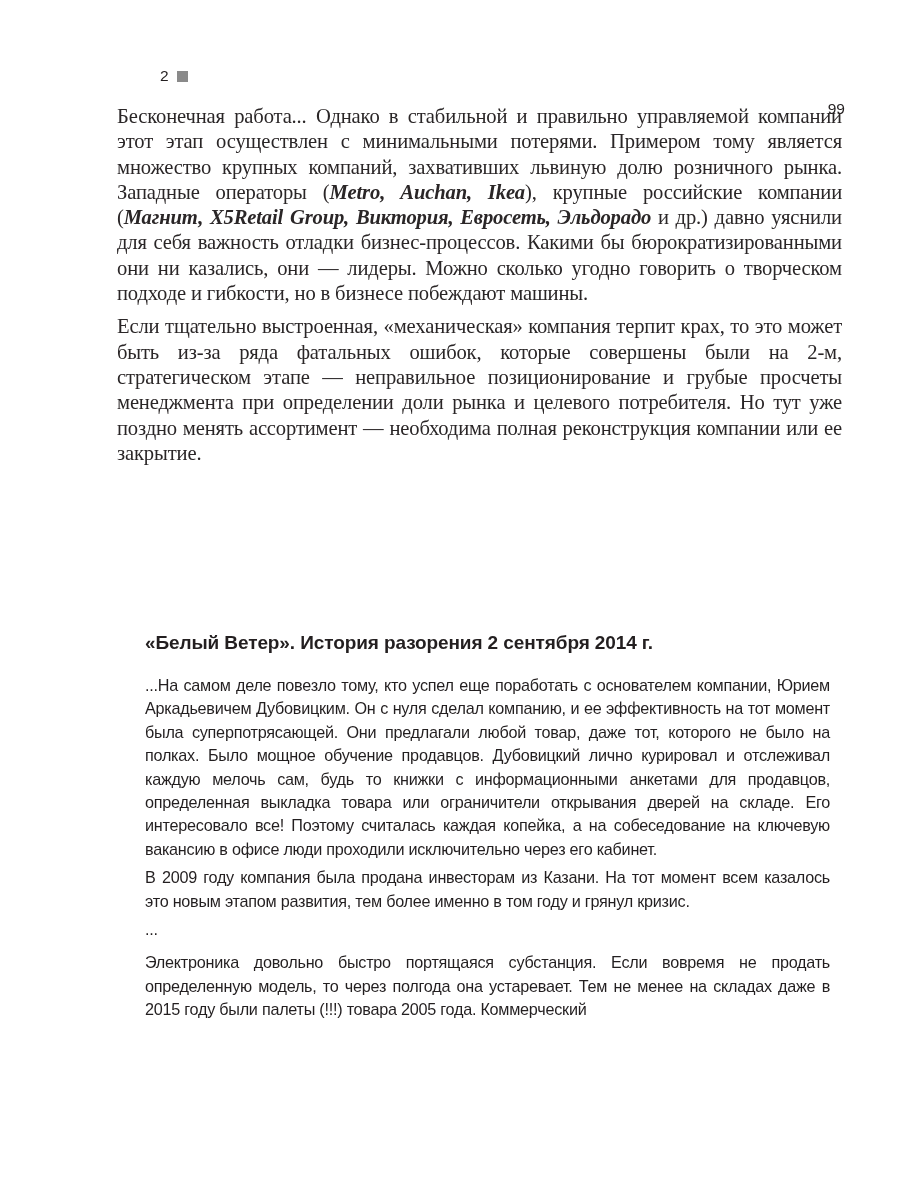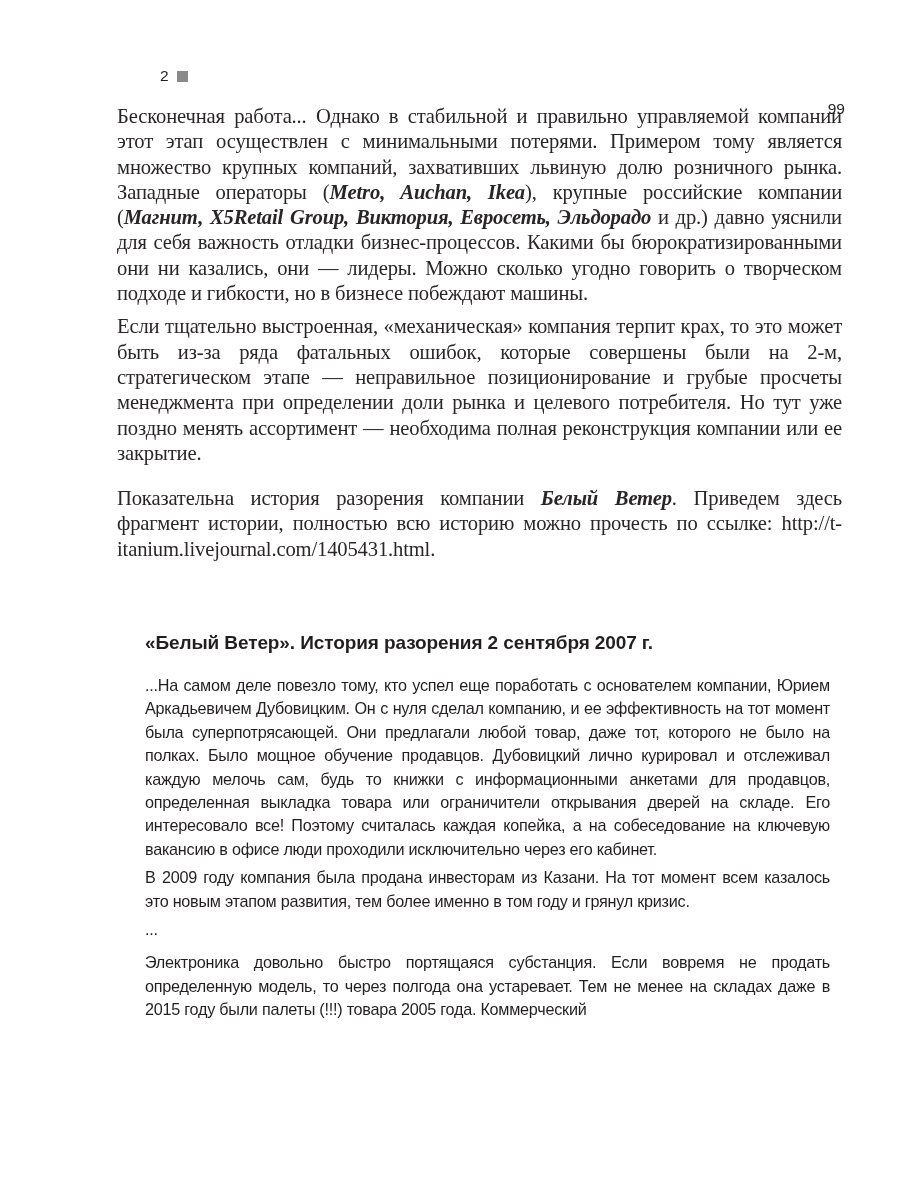--- a/index.html
+++ b/index.html
@@ -44,24 +44,23 @@
 
   <div class="running-head">
     <span class="chapter-num">2</span>
     <span class="marker"></span>
     <span class="page-num">99</span>
   </div>
 
   <div class="main-text">
     <p><span>Бесконечная работа... Однако в стабильной и правильно управляемой компании этот этап осуществлен с минимальными потерями. Примером тому является множество крупных компаний, захвативших львиную долю розничного рынка. Западные операторы (</span><em>Metro, Auchan, Ikea</em><span>), крупные российские компании (</span><em>Магнит, X5Retail Group, Виктория, Евросеть, Эльдорадо</em><span> и др.) давно уяснили для себя важность отладки бизнес-процессов. Какими бы бюрократизированными они ни казались, они — лидеры. Можно сколько угодно говорить о творческом подходе и гибкости, </span><strong>но в бизнесе побеждают машины.</strong></p>
     <p class="nomargin">Если тщательно выстроенная, «механическая» компания терпит крах, то это может быть из-за ряда фатальных ошибок, которые совершены были на 2-м, стратегическом этапе — неправильное позиционирование и грубые просчеты менеджмента при определении доли рынка и целевого потребителя. Но тут уже поздно менять ассортимент — необходима полная реконструкция компании или ее закрытие.</p>
-    <p><span>Показательна история разорения компании </span><em>Белый Ветер</em><span>. Приведем здесь фрагмент истории, полностью всю историю можно прочесть по ссылке: http://t-itanium.livejournal.com/1405431.html.</span></p>
   </div>
 
   <div class="box">
-    <div class="box-title">«Белый Ветер». История разорения 2 сентября 2007 г.</div>
+    <div class="box-title">«Белый Ветер». История разорения 2 сентября 2014 г.</div>
     <p>...На самом деле повезло тому, кто успел еще поработать с основателем компании, Юрием Аркадьевичем Дубовицким. Он с нуля сделал компанию, и ее эффективность на тот момент была суперпотрясающей. Они предлагали любой товар, даже тот, которого не было на полках. Было мощное обучение продавцов. Дубовицкий лично курировал и отслеживал каждую мелочь сам, будь то книжки с информационными анкетами для продавцов, определенная выкладка товара или ограничители открывания дверей на складе. Его интересовало все! Поэтому считалась каждая копейка, а на собеседование на ключевую вакансию в офисе люди проходили исключительно через его кабинет.</p>
     <p>В 2009 году компания была продана инвесторам из Казани. На тот момент всем казалось это новым этапом развития, тем более именно в том году и грянул кризис.</p>
     <p class="ellipsis">...</p>
     <p>Электроника довольно быстро портящаяся субстанция. Если вовремя не продать определенную модель, то через полгода она устаревает. Тем не менее на складах даже в 2015 году были палеты (!!!) товара 2005 года. Коммерческий</p>
   </div>
 
 </div>
 
 </body></html>

